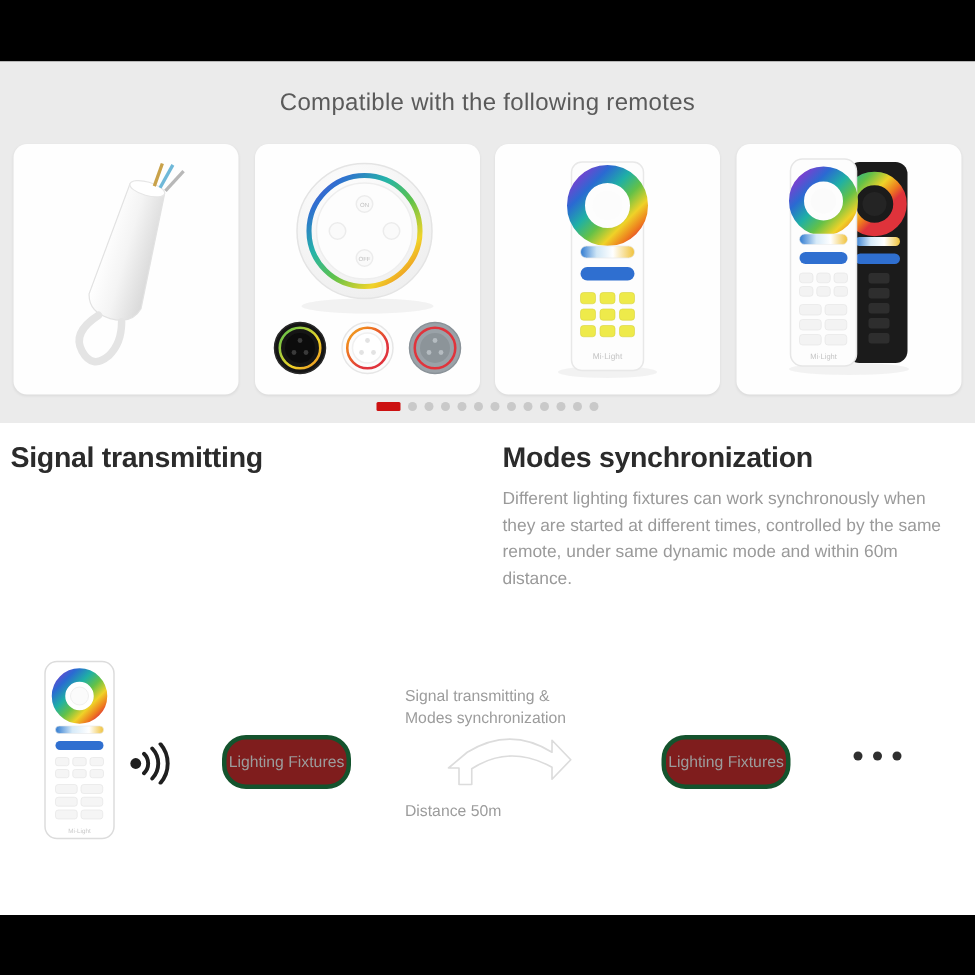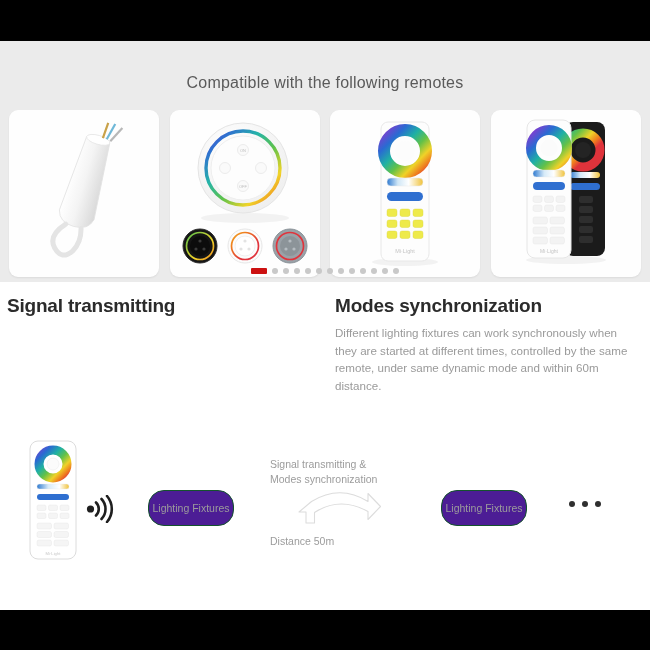--- a/index.html
+++ b/index.html
@@ -19,21 +19,21 @@
     position: absolute; top: 41px; left: 0;
     width: 650px; height: 569px;
     background: #ffffff;
   }
 
   
   .carousel-band {
     position: relative;
     width: 650px; height: 241px;
     background: #ebebeb;
-    padding-top: 24px;
+    padding-top: 10px;
   }
   .carousel-title {
     text-align: center;
     font-size: 16px;
     color: #5a5a5a;
     font-weight: 400;
     letter-spacing: .2px;
     line-height: 26px;
     padding-top: 5px;
   }
@@ -85,23 +85,23 @@
   
   .diagram {
     position: relative;
     height: 170px;
     margin-top: 45px;
   }
   .dg { position: absolute; }
   .dg-remote { left: 28px; top: 0px; }
   .dg-wave { left: 86px; top: 56px; }
   .fixture-box {
-    border: 1px solid #14532d;
+    border: 3px solid #14532d;
     border-radius: 16px;
-    background: #4c1d95;
+    background: #7f1d1d;
     width: 86px; height: 36px;
     display: flex; align-items: center; justify-content: center;
     font-size: 10.5px;
     color: #9c9c9c;
   }
   .dg-box1 { left: 148px; top: 51px; }
   .dg-box2 { left: 441px; top: 51px; }
   .dg-center {
     left: 270px; top: 18px;
     width: 140px;

